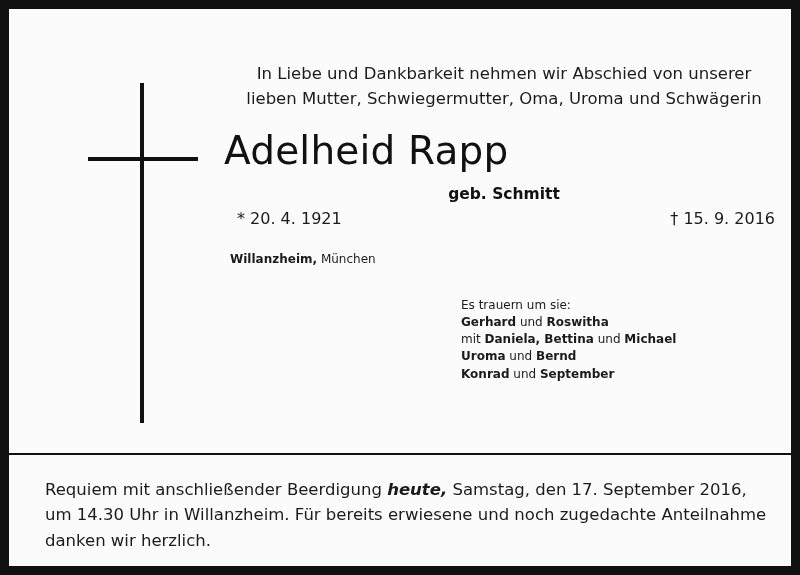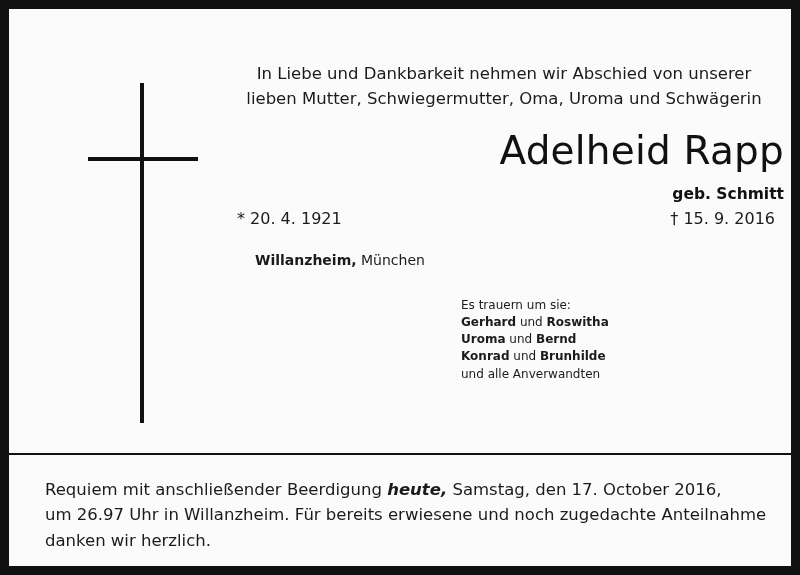--- a/index.html
+++ b/index.html
@@ -76,33 +76,33 @@
     line-height: 1.52;
     color: #1b1b1b;
   }
   .intro div { white-space: nowrap; }
 
   .name {
     position: absolute;
     left: 215px;
     top: 122px;
     width: 560px;
-    text-align: right;
+    text-align: left;
     font-size: 39px;
     line-height: 1.0;
     letter-spacing: 0.2px;
     color: #111111;
     font-weight: 400;
   }
   .born-name {
     position: absolute;
     left: 215px;
     top: 176px;
     width: 560px;
-    text-align: right;
+    text-align: center;
     font-size: 15.5px;
     font-weight: bold;
     color: #111111;
   }
 
   .dates {
     position: absolute;
     left: 228px;
     top: 200px;
     width: 538px;
@@ -111,23 +111,23 @@
   }
   .dates .birth {
     float: left;
   }
   .dates .death {
     float: right;
   }
 
   .places {
     position: absolute;
-    left: 246px;
+    left: 221px;
     top: 243px;
-    font-size: 14px;
+    font-size: 12px;
     color: #1b1b1b;
   }
   .places b { font-weight: bold; }
 
   .mourners {
     position: absolute;
     left: 452px;
     top: 288px;
     width: 330px;
     font-size: 12px;
@@ -174,28 +174,28 @@
 
     <div class="places">
       <b>Willanzheim,</b>
       <span>München</span>
     </div>
 
     <div class="mourners">
       <div class="line">Es trauern um sie:</div>
       <div class="mourners-lines">
           <div class="line"><b>Gerhard</b><span> und </span><b>Roswitha</b></div>
+          <div class="line"><span>mit </span><b>Daniela, Bettina</b><span> und </span><b>Michael</b></div>
           <div class="line"><b>Uroma</b><span> und </span><b>Bernd</b></div>
-          <div class="line"><b>Konrad</b><span> und </span><b>Brunhilde</b></div>
-          <div class="line"><span>und alle Anverwandten</span></div>
+          <div class="line"><b>Konrad</b><span> und </span><b>September</b></div>
         </div>
     </div>
 
     <div class="divider"></div>
 
     <div class="footer">
-        <div><span>Requiem mit anschließender Beerdigung </span><b>heute,</b><span> Samstag, den 17. October 2016,</span></div>
-        <div><span>um 26.97 Uhr in Willanzheim. Für bereits erwiesene und noch zugedachte Anteilnahme</span></div>
+        <div><span>Requiem mit anschließender Beerdigung </span><b>heute,</b><span> Samstag, den 17. September 2016,</span></div>
+        <div><span>um 14.30 Uhr in Willanzheim. Für bereits erwiesene und noch zugedachte Anteilnahme</span></div>
         <div><span>danken wir herzlich.</span></div>
       </div>
 
   </div>
 </div>
 
 </body></html>

